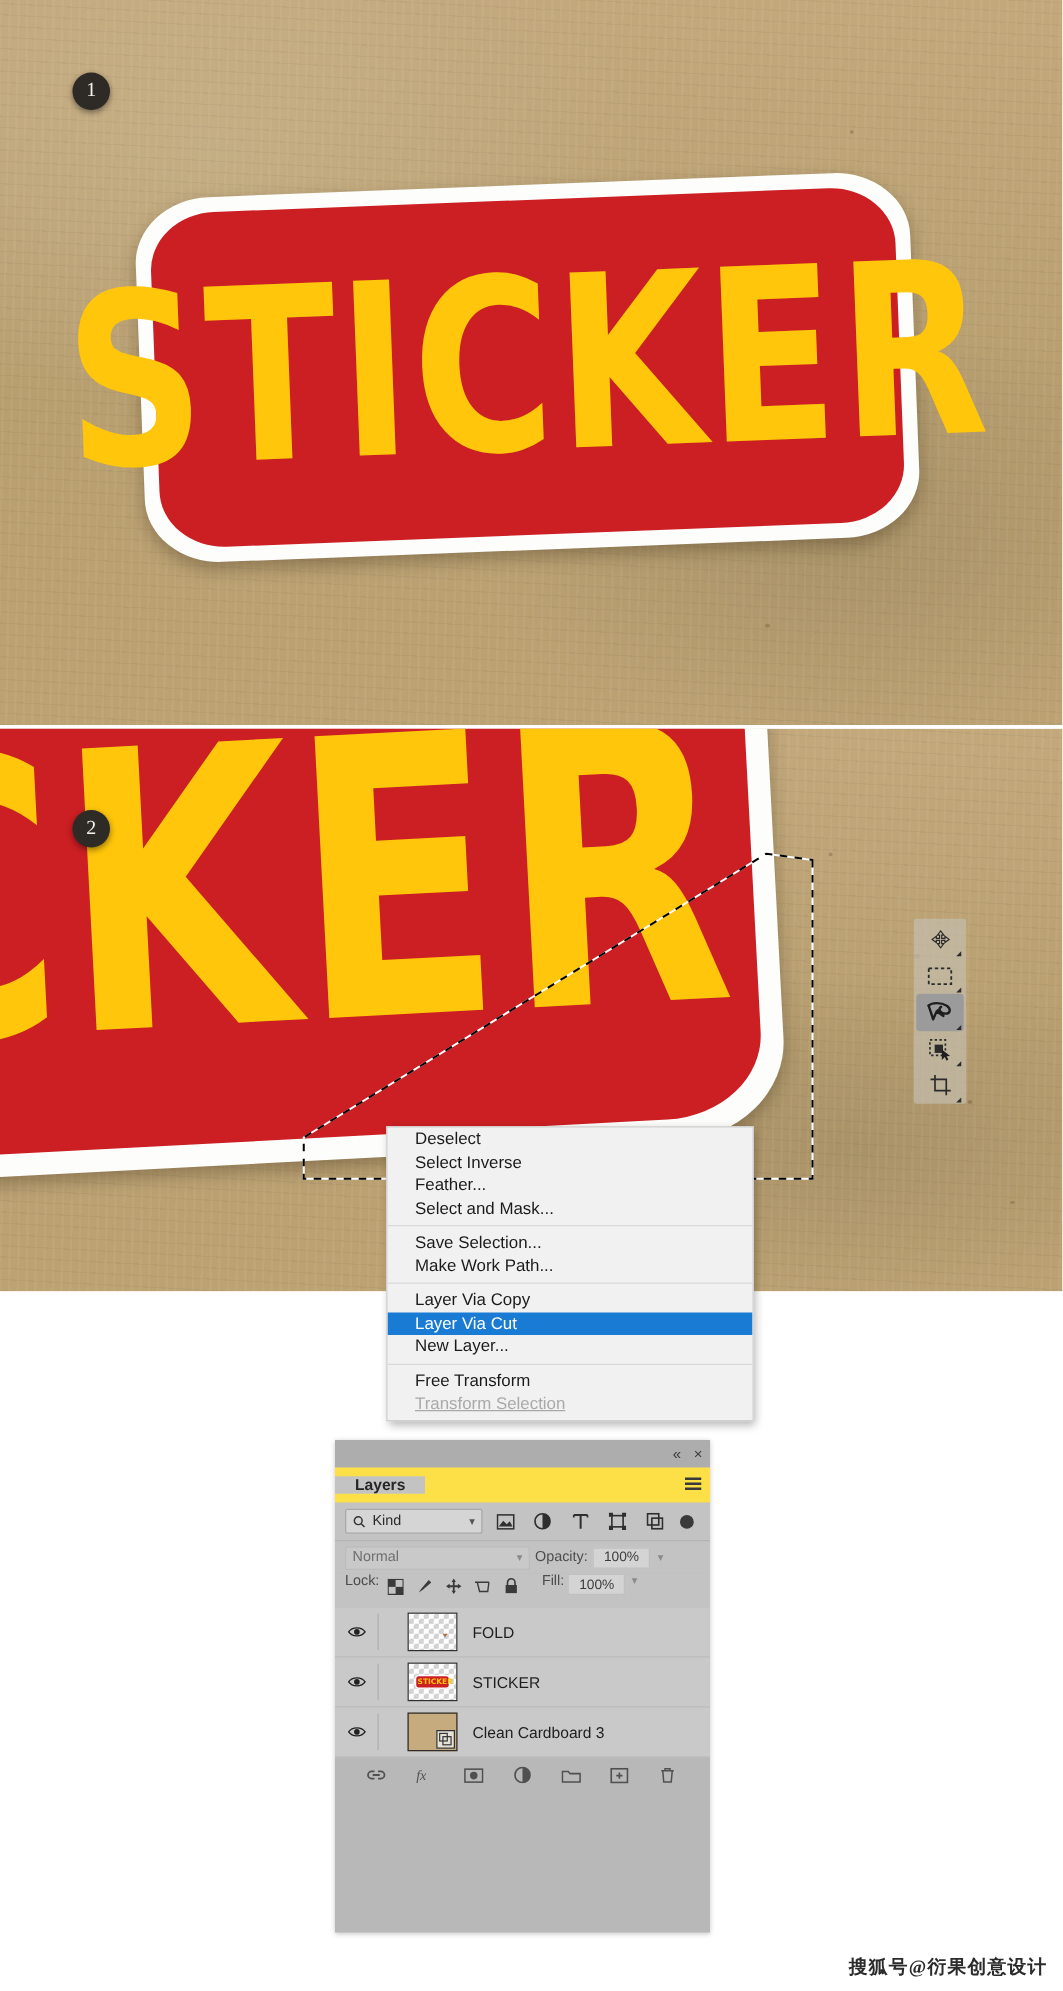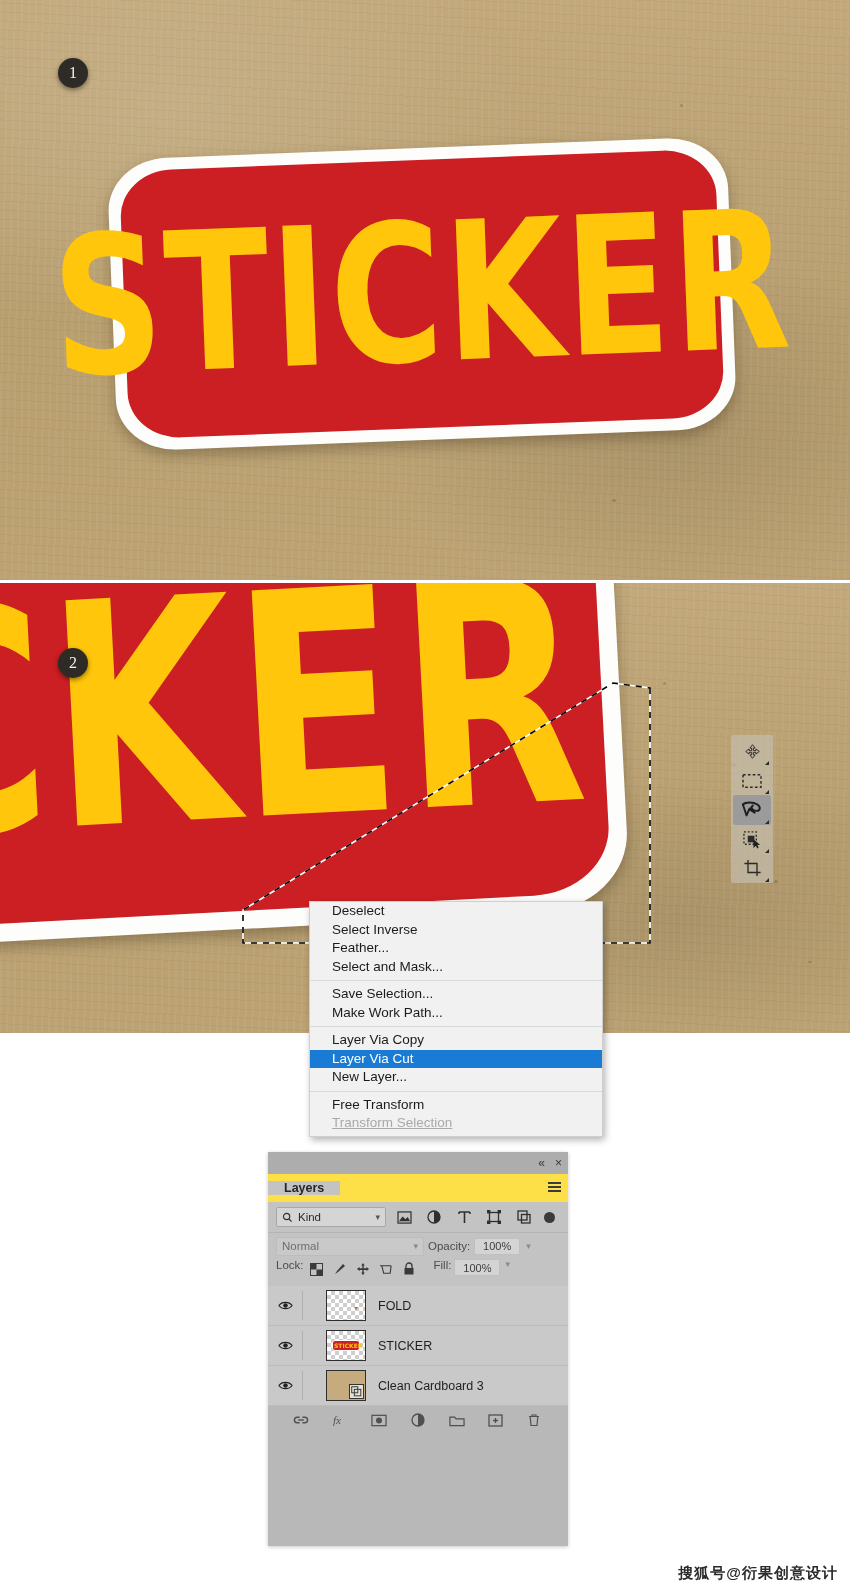--- a/index.html
+++ b/index.html
@@ -154,21 +154,21 @@
       linear-gradient(45deg, #cfcfcf 25%, #fff 25%, #fff 75%, #cfcfcf 75%);
     background-size: 8px 8px; background-position: 0 0, 4px 4px; background-color: #fff; }
   .lockbadge { margin-left: auto; margin-right: 12px; }
 
   .lp-bottom { height: 28px; background: #b8b8b8; display: flex; align-items: center; justify-content: space-around; padding: 0 14px; }
   .bic { width: 22px; height: 22px; display: flex; align-items: center; justify-content: center; opacity: .78; }
 
   
   #watermark {
     position: absolute; right: 12px; bottom: 10px; z-index: 80;
-    font-family: Liberation Sans, sans-serif; font-size: 15px; font-weight: bold;
+    font-family: Liberation Serif, serif; font-size: 15px; font-weight: bold;
     color: #2b2b2b; letter-spacing: 1px;
   }
 </style>
 </head>
 <body>
 
 <div id="root">
 
   <div class="panel" id="panel1">
     <div class="cardboard">

